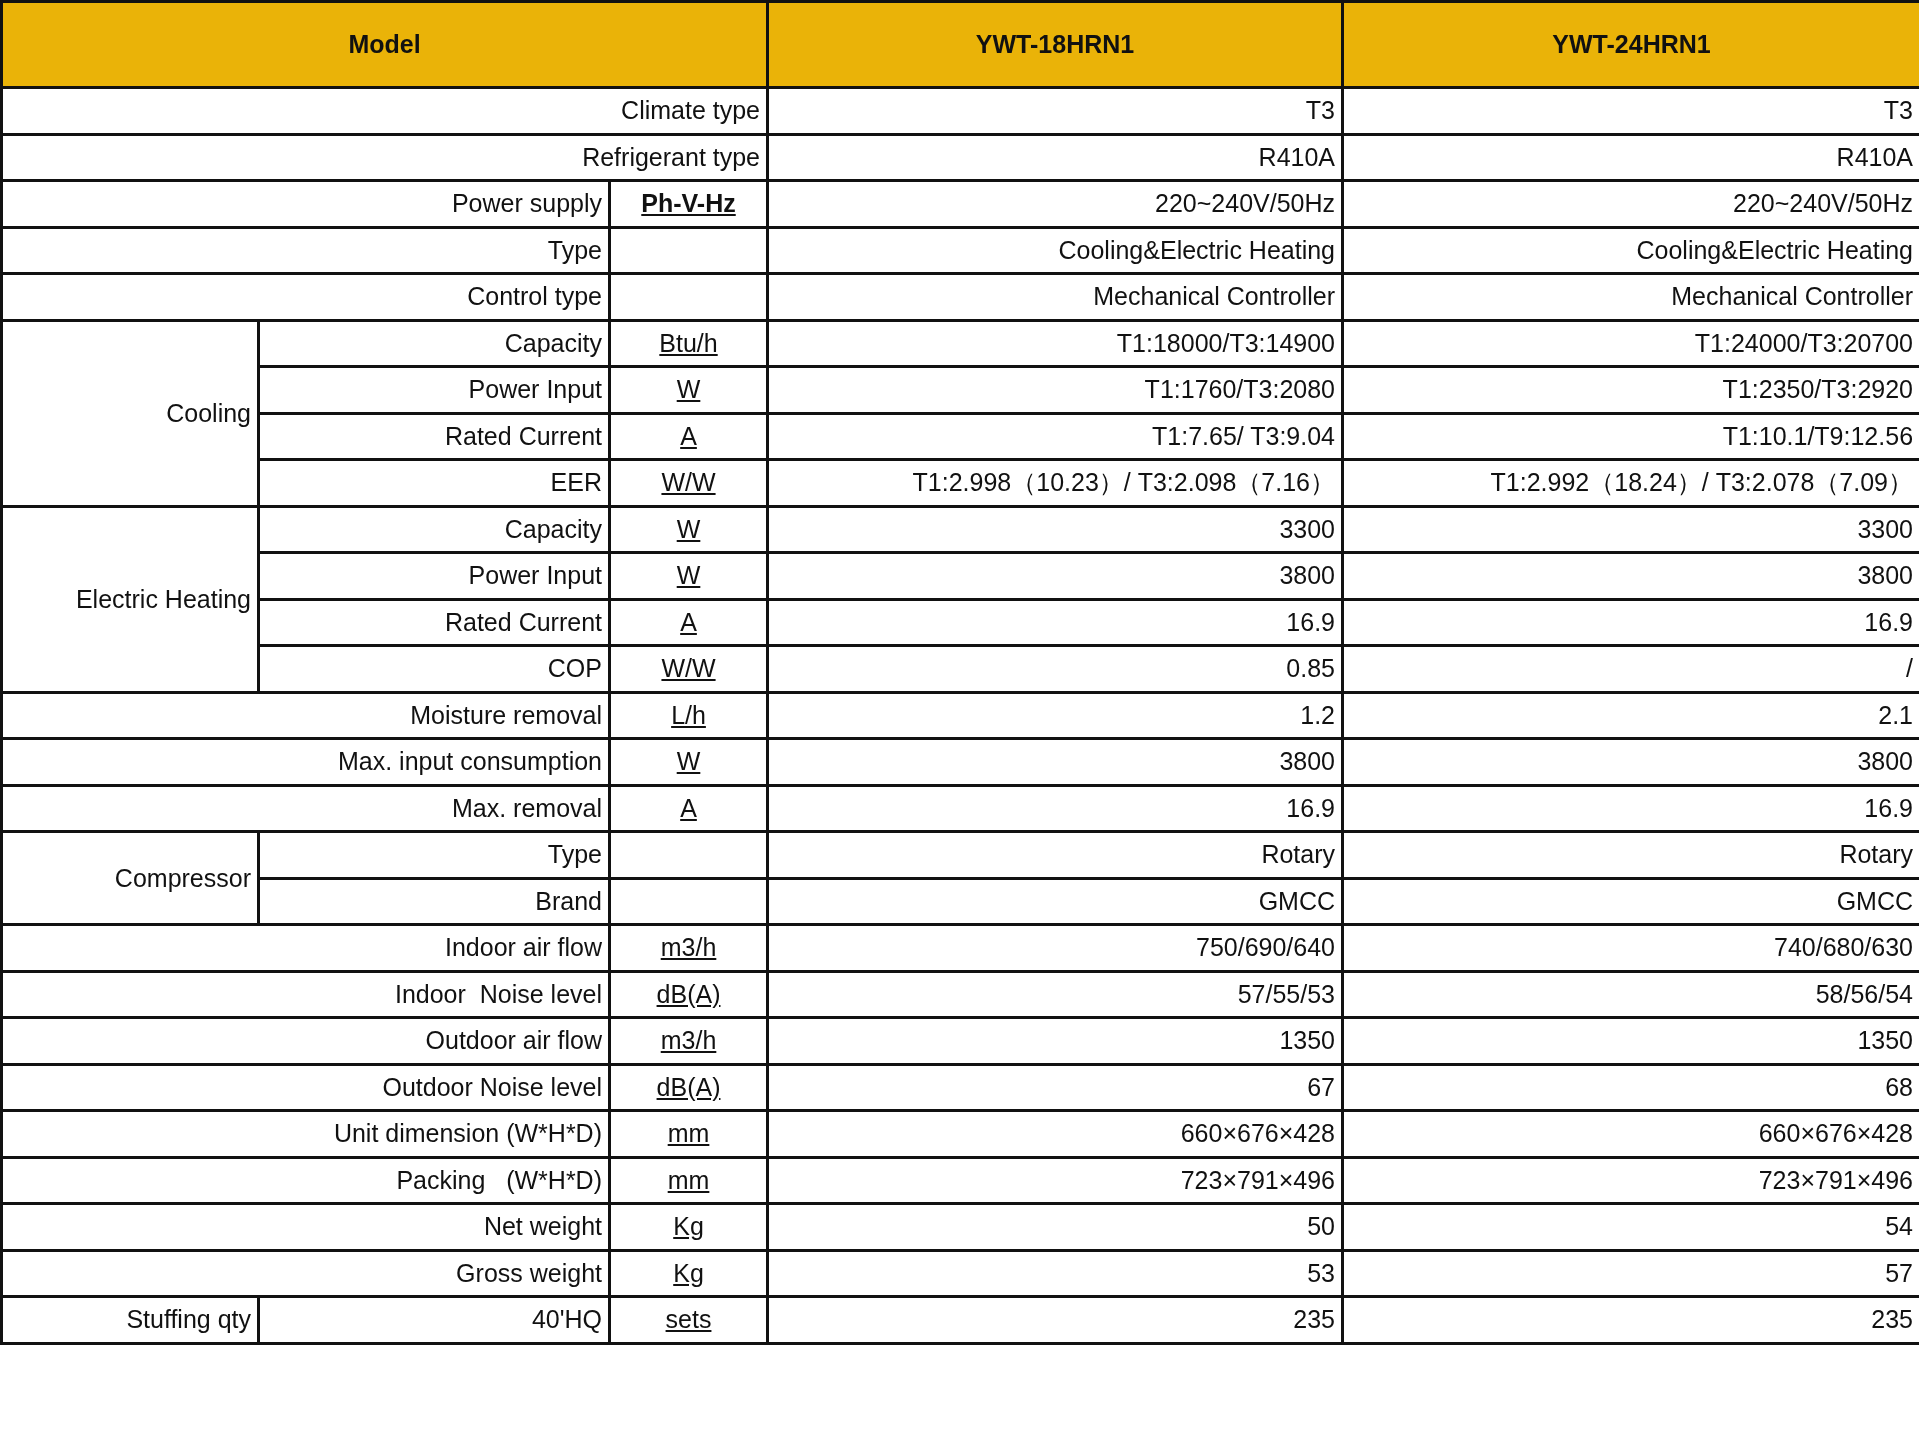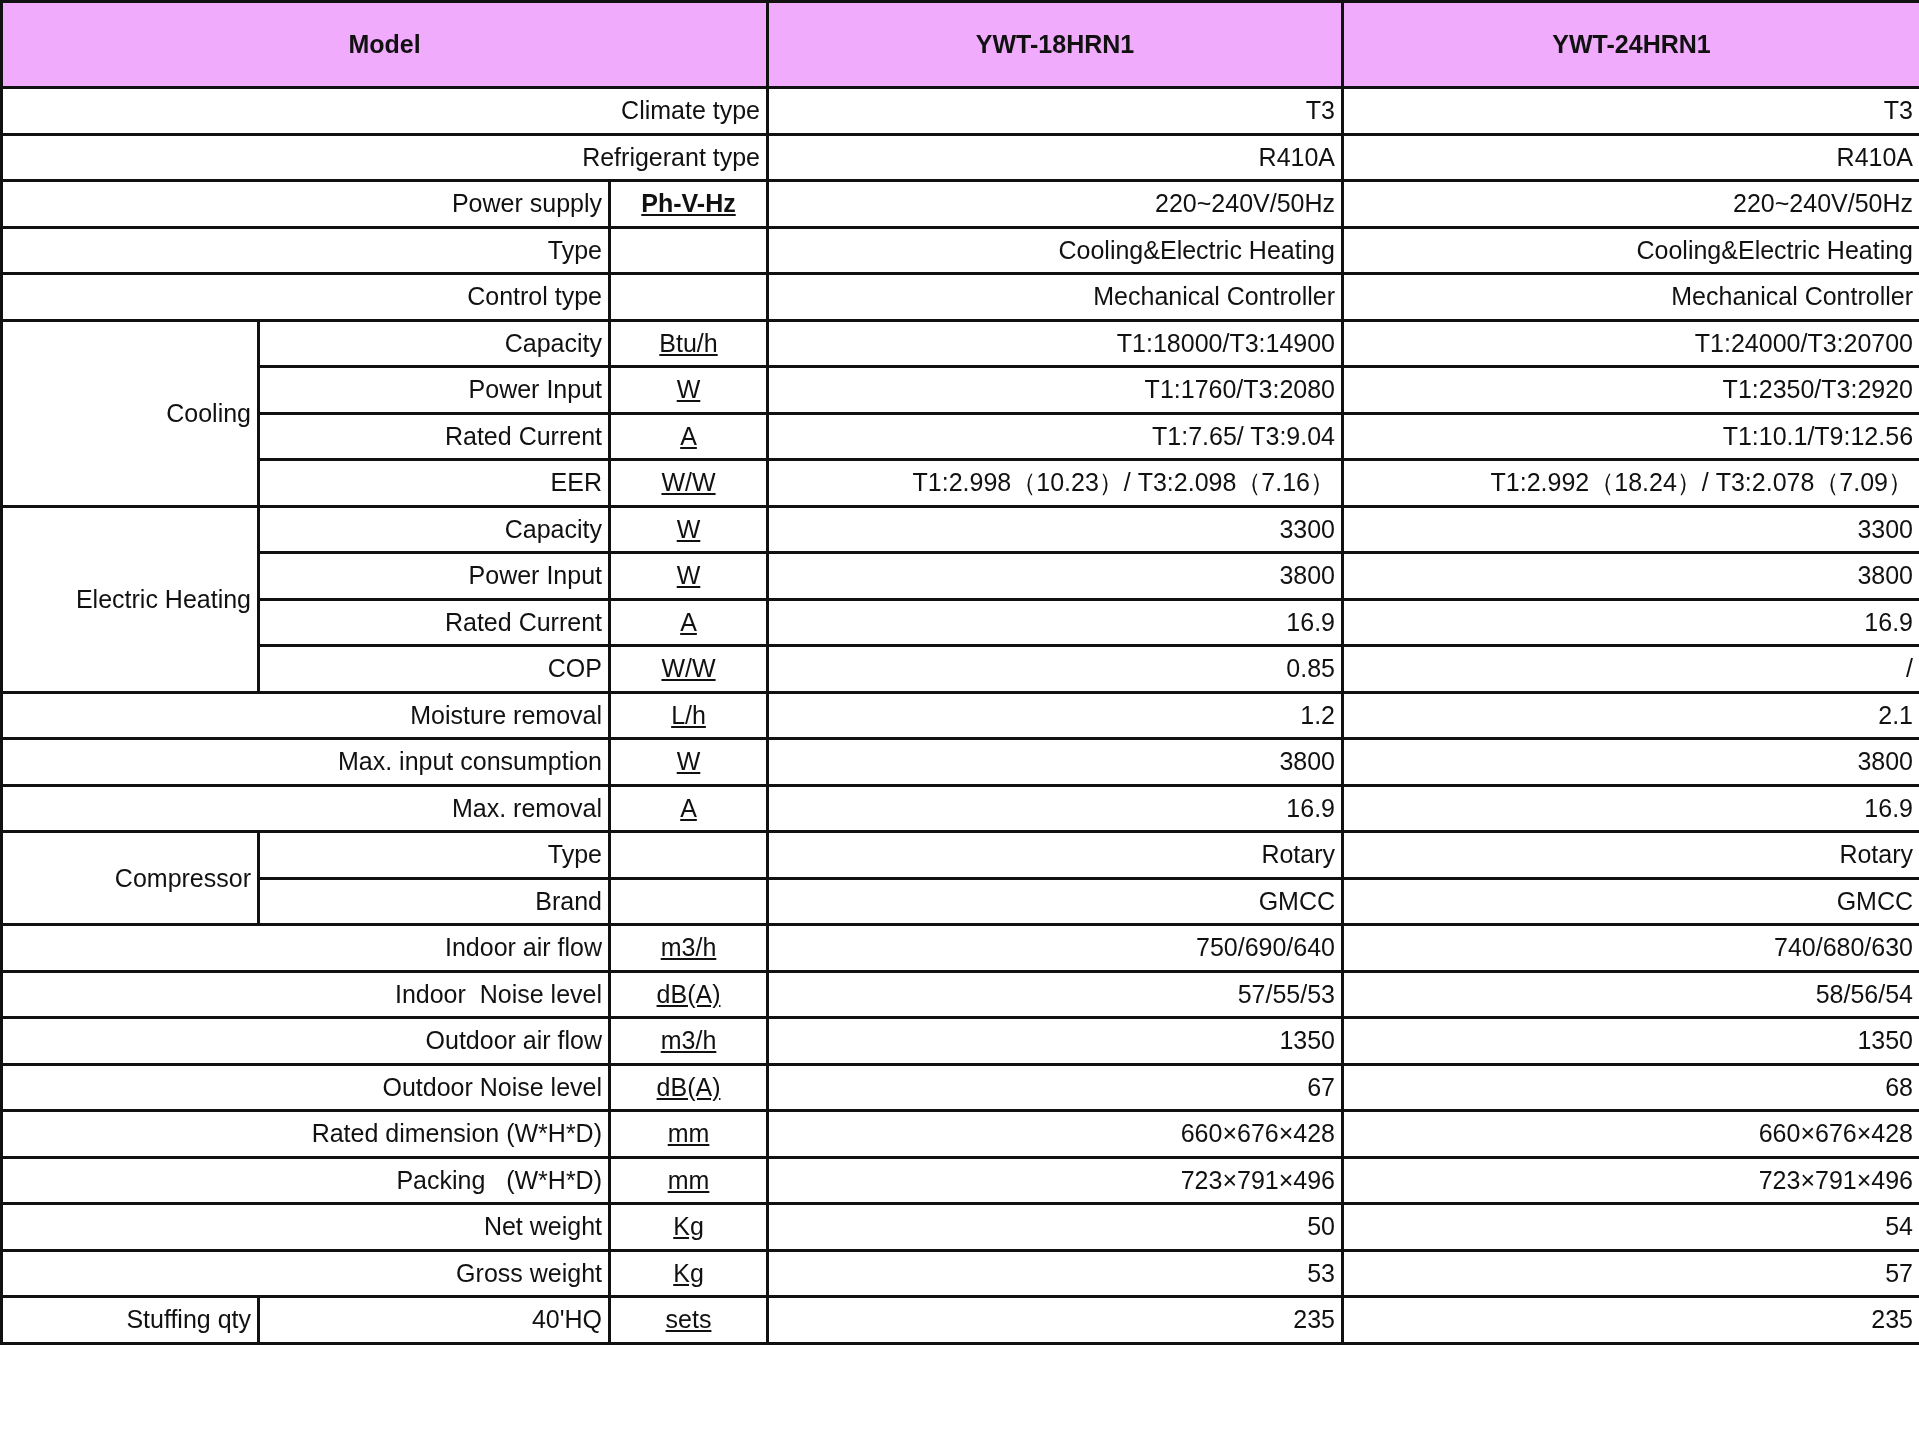--- a/index.html
+++ b/index.html
@@ -13,21 +13,21 @@
   }
   table.spec td, table.spec th {
     border: 3px solid #111;
     font-size: 25px;
     padding: 0 6px;
     height: 43.5px;
     white-space: nowrap;
     overflow: hidden;
   }
   table.spec th {
-    background:#f0abfc;
+    background:#eab308;
     height: 83px;
     font-weight: bold;
     font-size: 25px;
     text-align: center;
   }
   td.lbl { text-align:right; }
   td.unit { text-align:center;text-decoration:underline; }
   td.unit.bold { font-weight:bold; }
   td.val { text-align:right; }
 </style>
@@ -182,21 +182,21 @@
       <td class="val">1350</td>
       <td class="val">1350</td>
     </tr>
     <tr>
       <td colspan="2" class="lbl">Outdoor Noise level</td>
       <td class="unit">dB(A)</td>
       <td class="val">67</td>
       <td class="val">68</td>
     </tr>
     <tr>
-      <td colspan="2" class="lbl">Rated dimension (W*H*D)</td>
+      <td colspan="2" class="lbl">Unit dimension (W*H*D)</td>
       <td class="unit">mm</td>
       <td class="val">660×676×428</td>
       <td class="val">660×676×428</td>
     </tr>
     <tr>
       <td colspan="2" class="lbl" style="white-space:pre">Packing   (W*H*D)</td>
       <td class="unit">mm</td>
       <td class="val">723×791×496</td>
       <td class="val">723×791×496</td>
     </tr>

